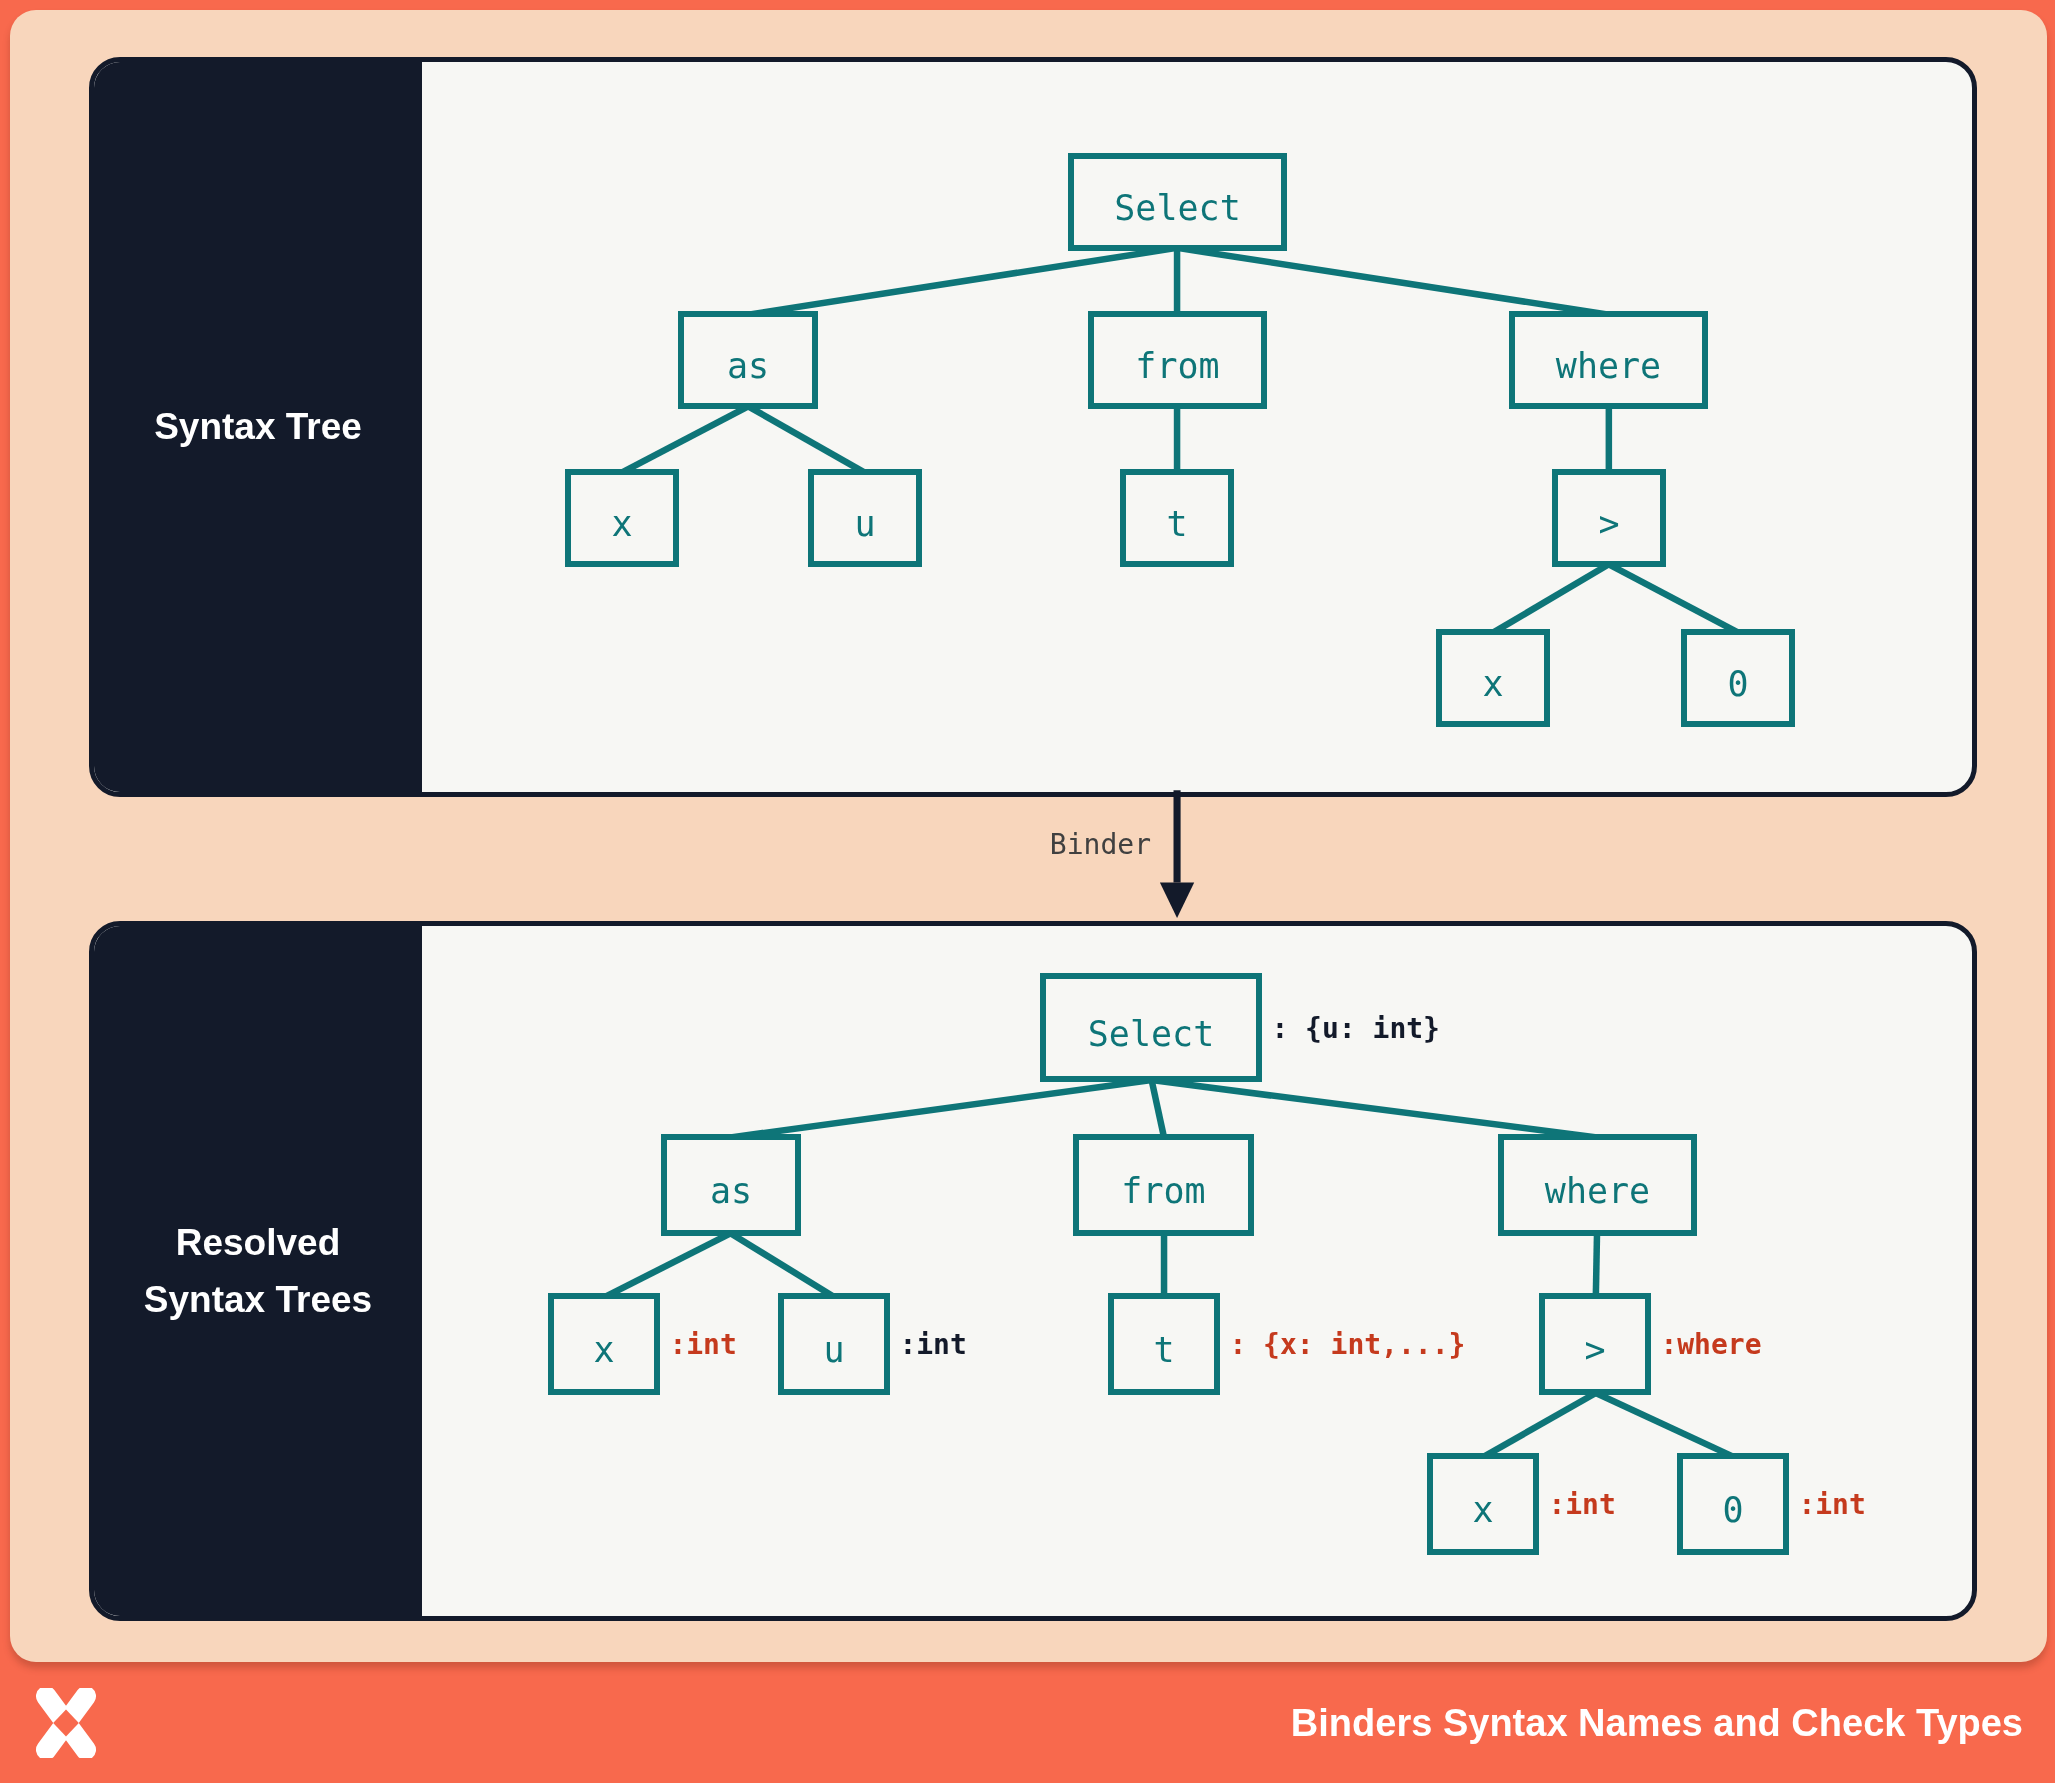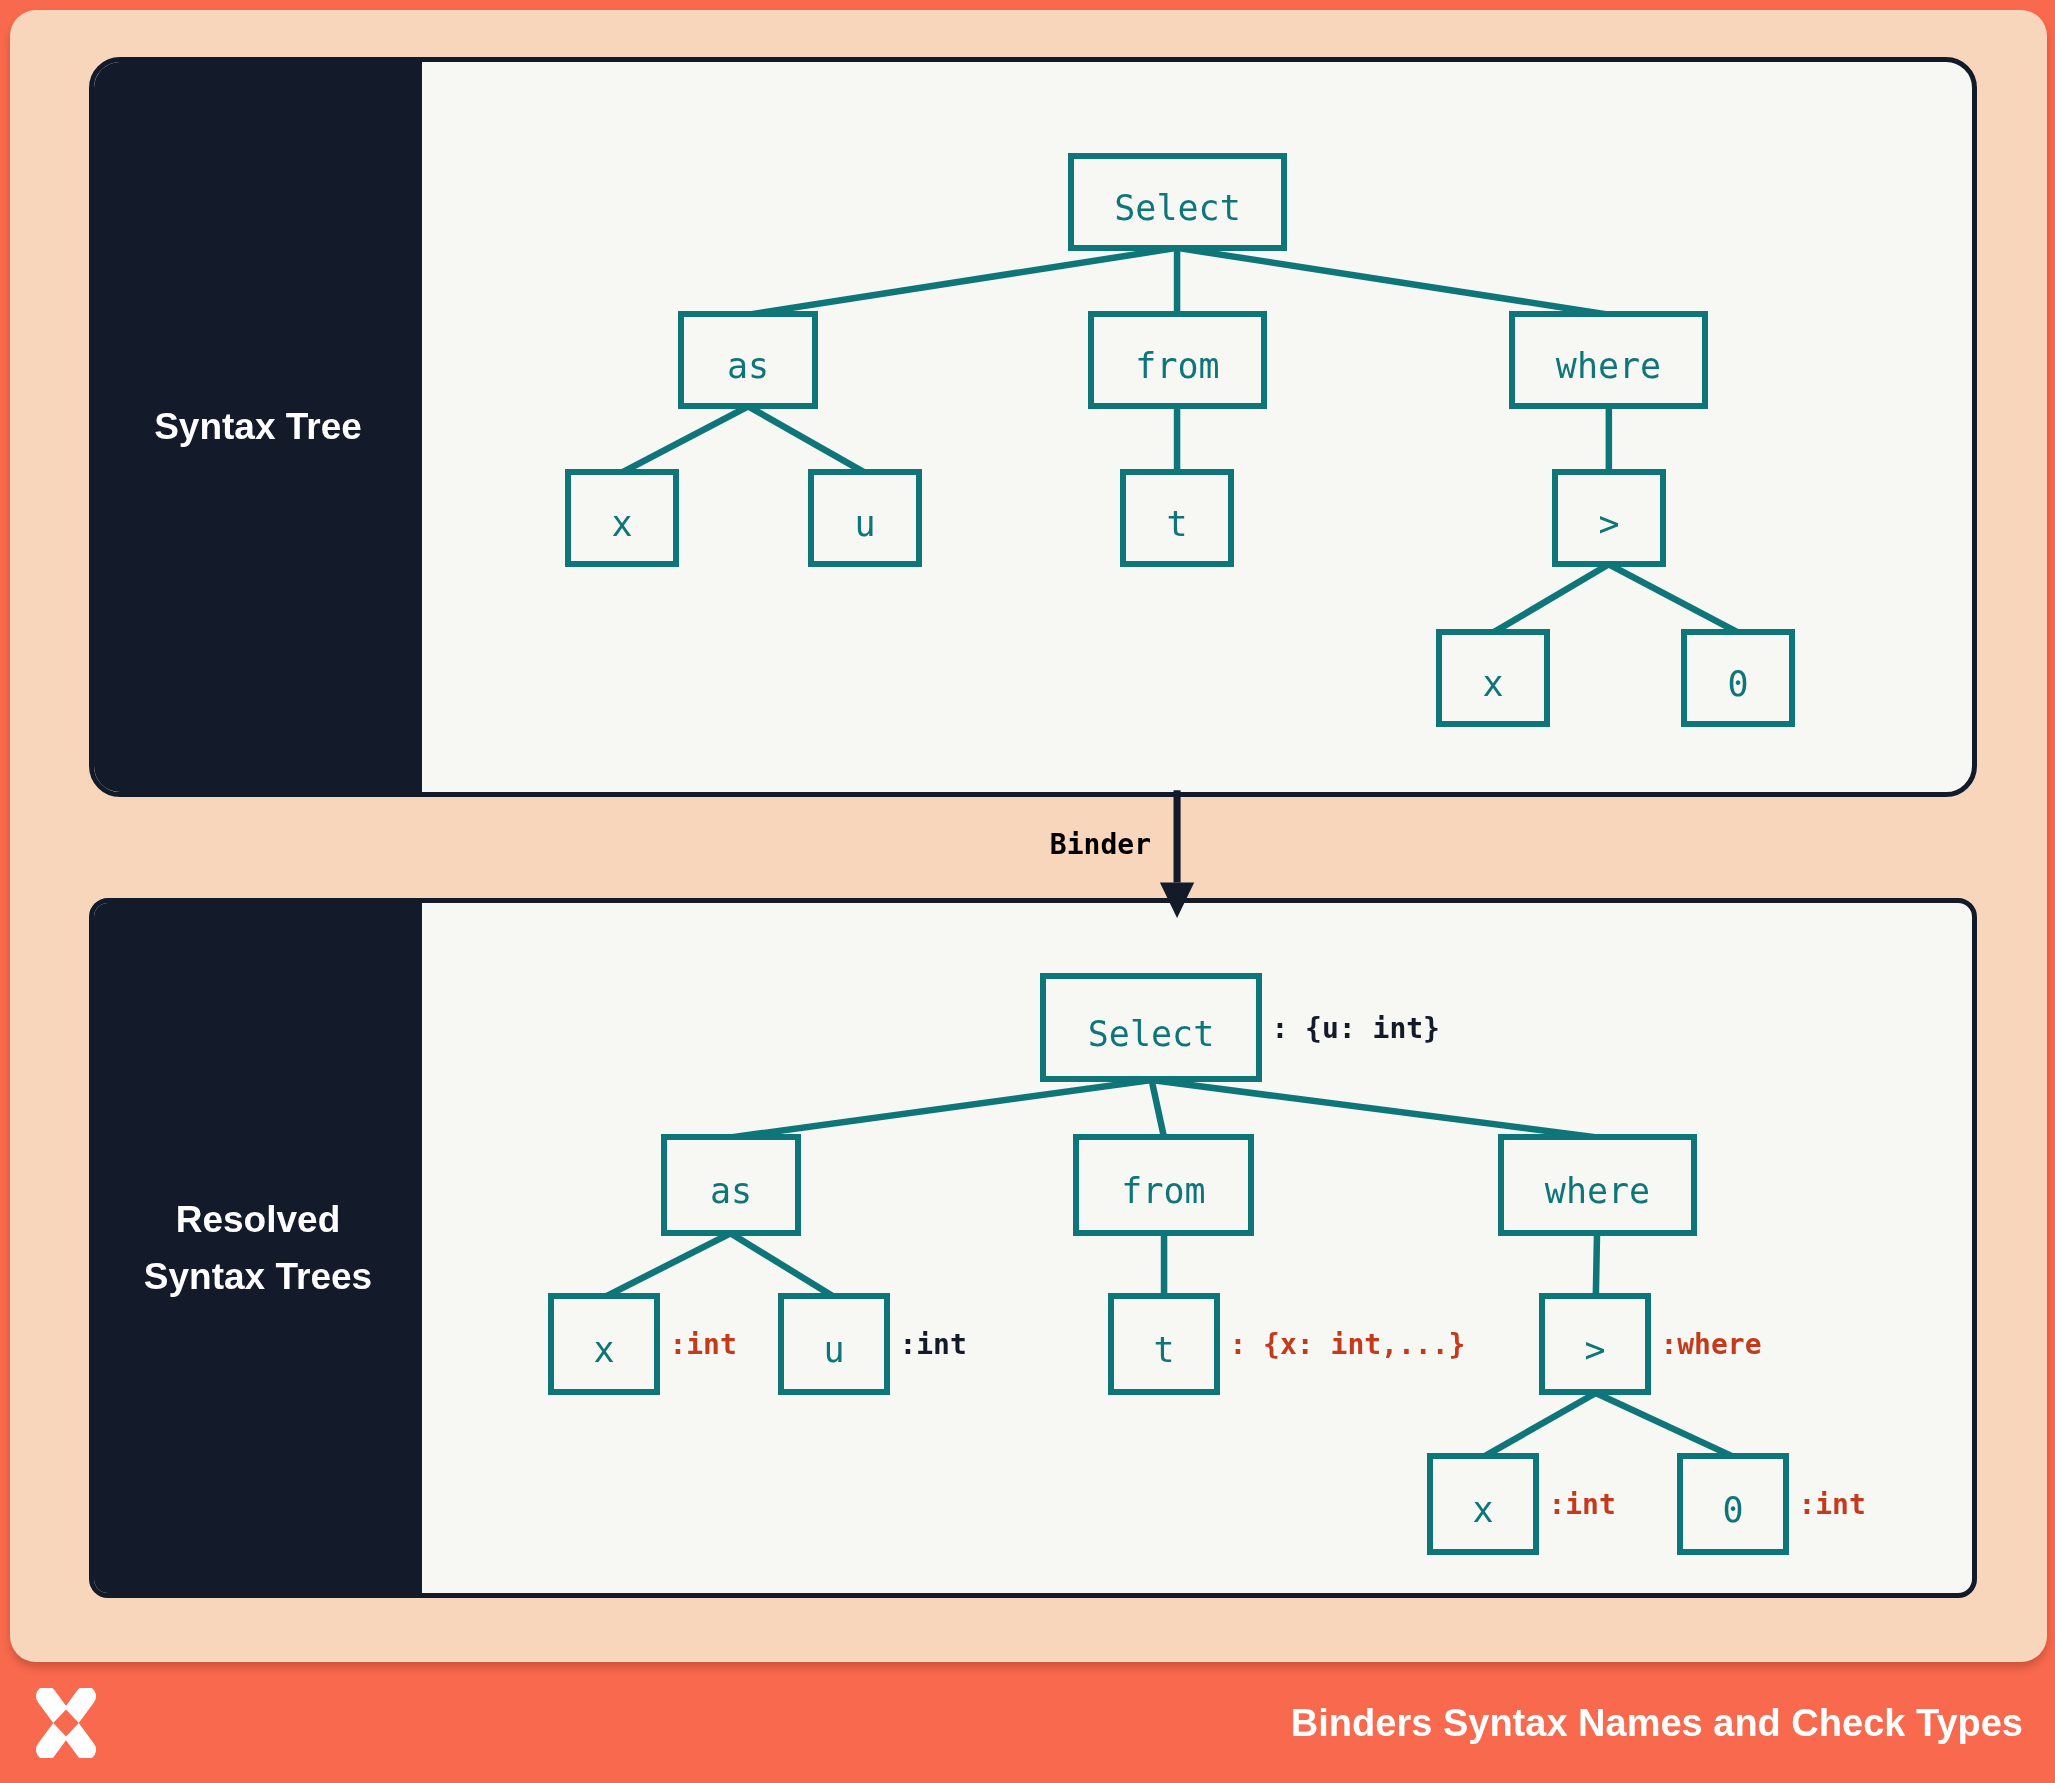--- a/index.html
+++ b/index.html
@@ -12,21 +12,21 @@
     position:absolute;left:9.5px;top:9.5px;width:2037px;height:1652px;
     background:#f8d6bc;border-radius:26px;
     box-shadow:0 6px 7px rgba(90,30,15,0.25);
   }
   .panel{
     position:absolute;left:89px;width:1878px;
     background:#f7f7f4;border:5.3px solid #131a2a;border-radius:31px;
     overflow:hidden;
   }
   .panel.top{top:57px;height:730px;}
-  .panel.bottom{top:898px;height:690px;border-radius:19px;}
+  .panel.bottom{top:921px;height:690px;}
   .sidebar{
     position:absolute;left:0;top:0;bottom:0;width:328px;background:#131a2a;
     display:flex;align-items:center;justify-content:center;
   }
   .sidebar-label{
     color:#ffffff;font-weight:bold;font-size:37px;line-height:1.55;
     text-align:center;white-space:pre-line;letter-spacing:0;
   }
   #edges{position:absolute;left:0;top:0;z-index:3;pointer-events:none;}
   .node{
@@ -40,22 +40,22 @@
   }
   .annotation{
     position:absolute;left:calc(100% + 15.4px);top:50%;transform:translateY(-50%);
     font-family:"DejaVu Sans Mono", monospace;font-weight:bold;
     font-size:28px;white-space:nowrap;
   }
   .annotation.ink{color:#131a2a;}
   .annotation.red{color:#c53a1d;}
   .binder-label{
     position:absolute;z-index:5;right:905px;top:828px;
-    font-family:"DejaVu Sans Mono", monospace;font-size:28px;font-weight:700;
-    color:#000000;white-space:nowrap;margin-left:24px;
+    font-family:"DejaVu Sans Mono", monospace;font-size:28px;font-weight:400;
+    color:#404040;white-space:nowrap;margin-left:24px;
   }
   .footer{
     position:absolute;left:0;top:1662px;width:2056px;height:122px;z-index:2;
     display:flex;align-items:center;
   }
   .footer-title{
     position:absolute;right:33px;top:50%;transform:translateY(-50%);
     color:#ffffff;font-weight:bold;font-size:38px;white-space:nowrap;
   }
   .logo{position:absolute;left:31px;top:50%;transform:translateY(-50%);}

